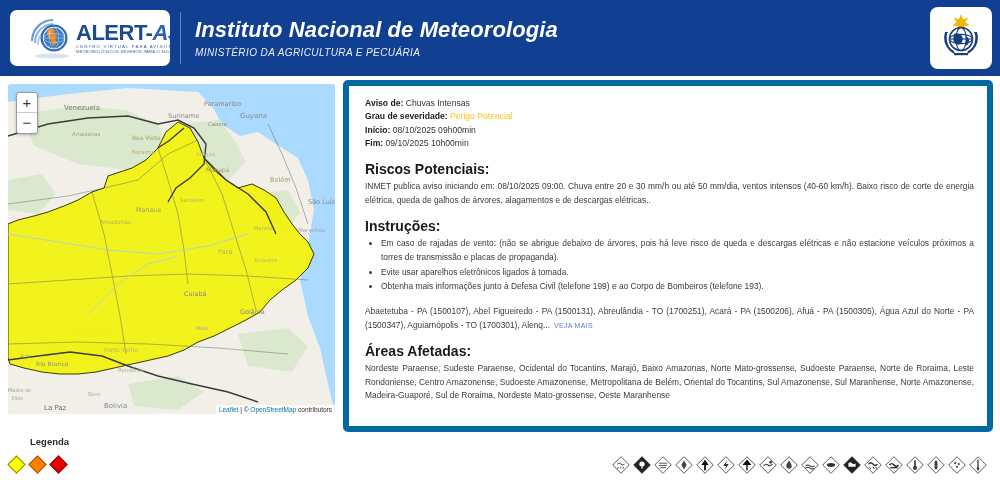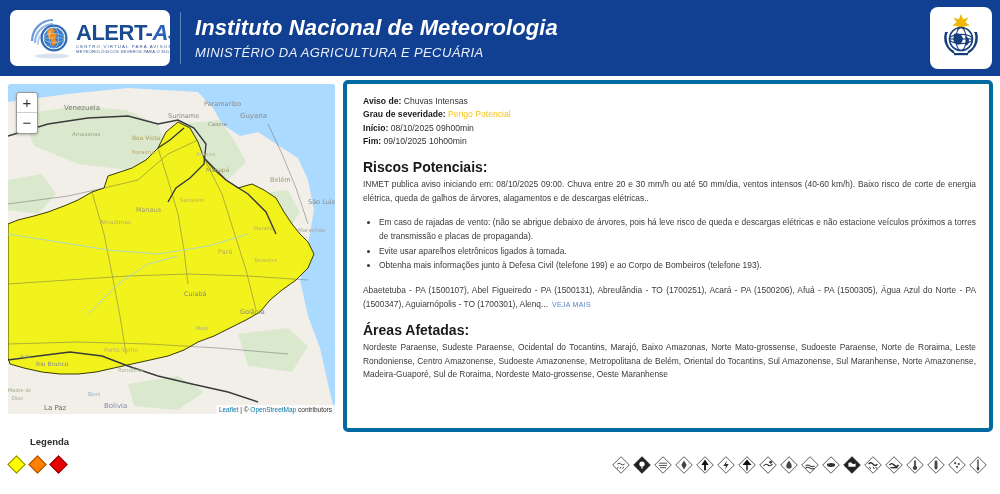--- a/index.html
+++ b/index.html
@@ -44,21 +44,21 @@
   }
   .header-divider {
     width: 1px; height: 52px; background: #5f82bd; margin: 0 14px 0 10px;
   }
   .header-titles { color: #ffffff; font-style: italic; }
   .header-title {
     font-size: 22px; font-weight: bold; letter-spacing: .1px;
     line-height: 1.1;
   }
   .header-subtitle {
-    font-size: 13px; letter-spacing: .4px; margin-top: 4px; color: #eaf0fb;
+    font-size: 10px; letter-spacing: .4px; margin-top: 4px; color: #eaf0fb;
   }
   .wmo-box {
     position: absolute; right: 8px; top: 7px;
     width: 62px; height: 62px; background: #ffffff; border-radius: 8px;
     display: flex; align-items: center; justify-content: center;
   }
   .wmo-box svg { width: 52px; height: 52px; }
 
   
   .content {
@@ -95,21 +95,21 @@
     font-size: 6.5px; color: #333; padding: 1px 3px;
     white-space: nowrap;
   }
   .map-attr a { color: #0078a8; text-decoration: none; }
 
   
   .panel {
     position: absolute; left: 343px; top: 82px - 82px;
     top: 4px;
     width: 650px; height: 352px;
-    border: 4px solid #0369a1;
+    border: 6px solid #0369a1;
     border-radius: 5px;
     background: #ffffff;
     padding: 11px 13px 8px 16px;
     overflow: hidden;
   }
   .panel-row { font-size: 8.6px; color: #333333; line-height: 1.55; }
   .panel-row b { color: #1a1a1a; }
   .sev { color: #f5c518; font-weight: normal; }
   .sect { margin-top: 11px; }
   .sect-title { font-size: 14px; font-weight: bold; color: #1a1a1a; }
@@ -323,20 +323,21 @@
       <b>Fim:</b>
       <span>09/10/2025 10h00min</span>
     </div>
 
     <div class="sect">
       <div class="sect-title">Riscos Potenciais:</div>
       <div class="sect-body">INMET publica aviso iniciando em: 08/10/2025 09:00. Chuva entre 20 e 30 mm/h ou até 50 mm/dia, ventos intensos (40-60 km/h). Baixo risco de corte de energia elétrica, queda de galhos de árvores, alagamentos e de descargas elétricas..</div>
     </div>
 
     <div class="sect">
+      <div class="sect-title">Instruções:</div>
       <ul class="instr">
         <li>Em caso de rajadas de vento: (não se abrigue debaixo de árvores, pois há leve risco de queda e descargas elétricas e não estacione veículos próximos a torres de transmissão e placas de propaganda).</li>
         <li>Evite usar aparelhos eletrônicos ligados à tomada.</li>
         <li>Obtenha mais informações junto à Defesa Civil (telefone 199) e ao Corpo de Bombeiros (telefone 193).</li>
       </ul>
     </div>
 
     <div class="sect">
       <div class="sect-body"><span>Abaetetuba - PA (1500107), Abel Figueiredo - PA (1500131), Abreulândia - TO (1700251), Acará - PA (1500206), Afuá - PA (1500305), Água Azul do Norte - PA (1500347), Aguiarnópolis - TO (1700301), Alenq...</span><span class="veja">VEJA MAIS</span></div>
     </div>

